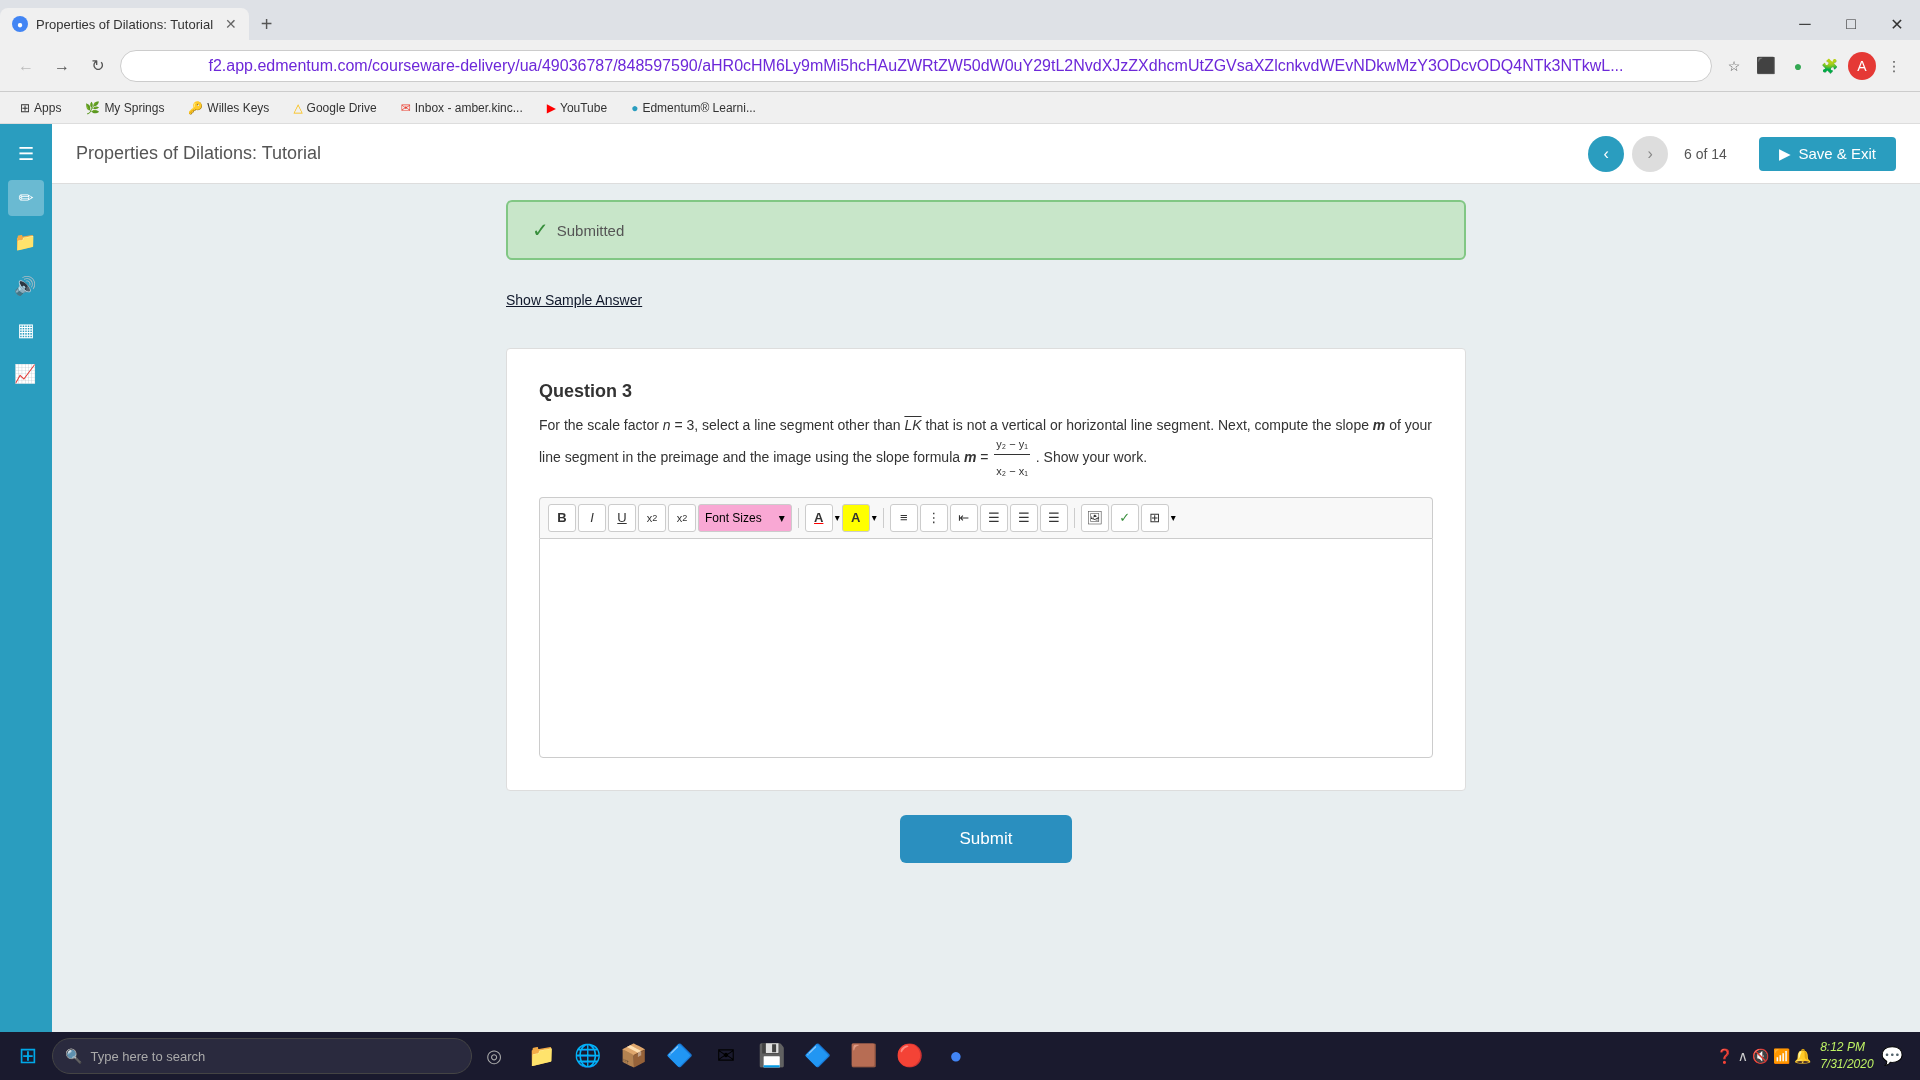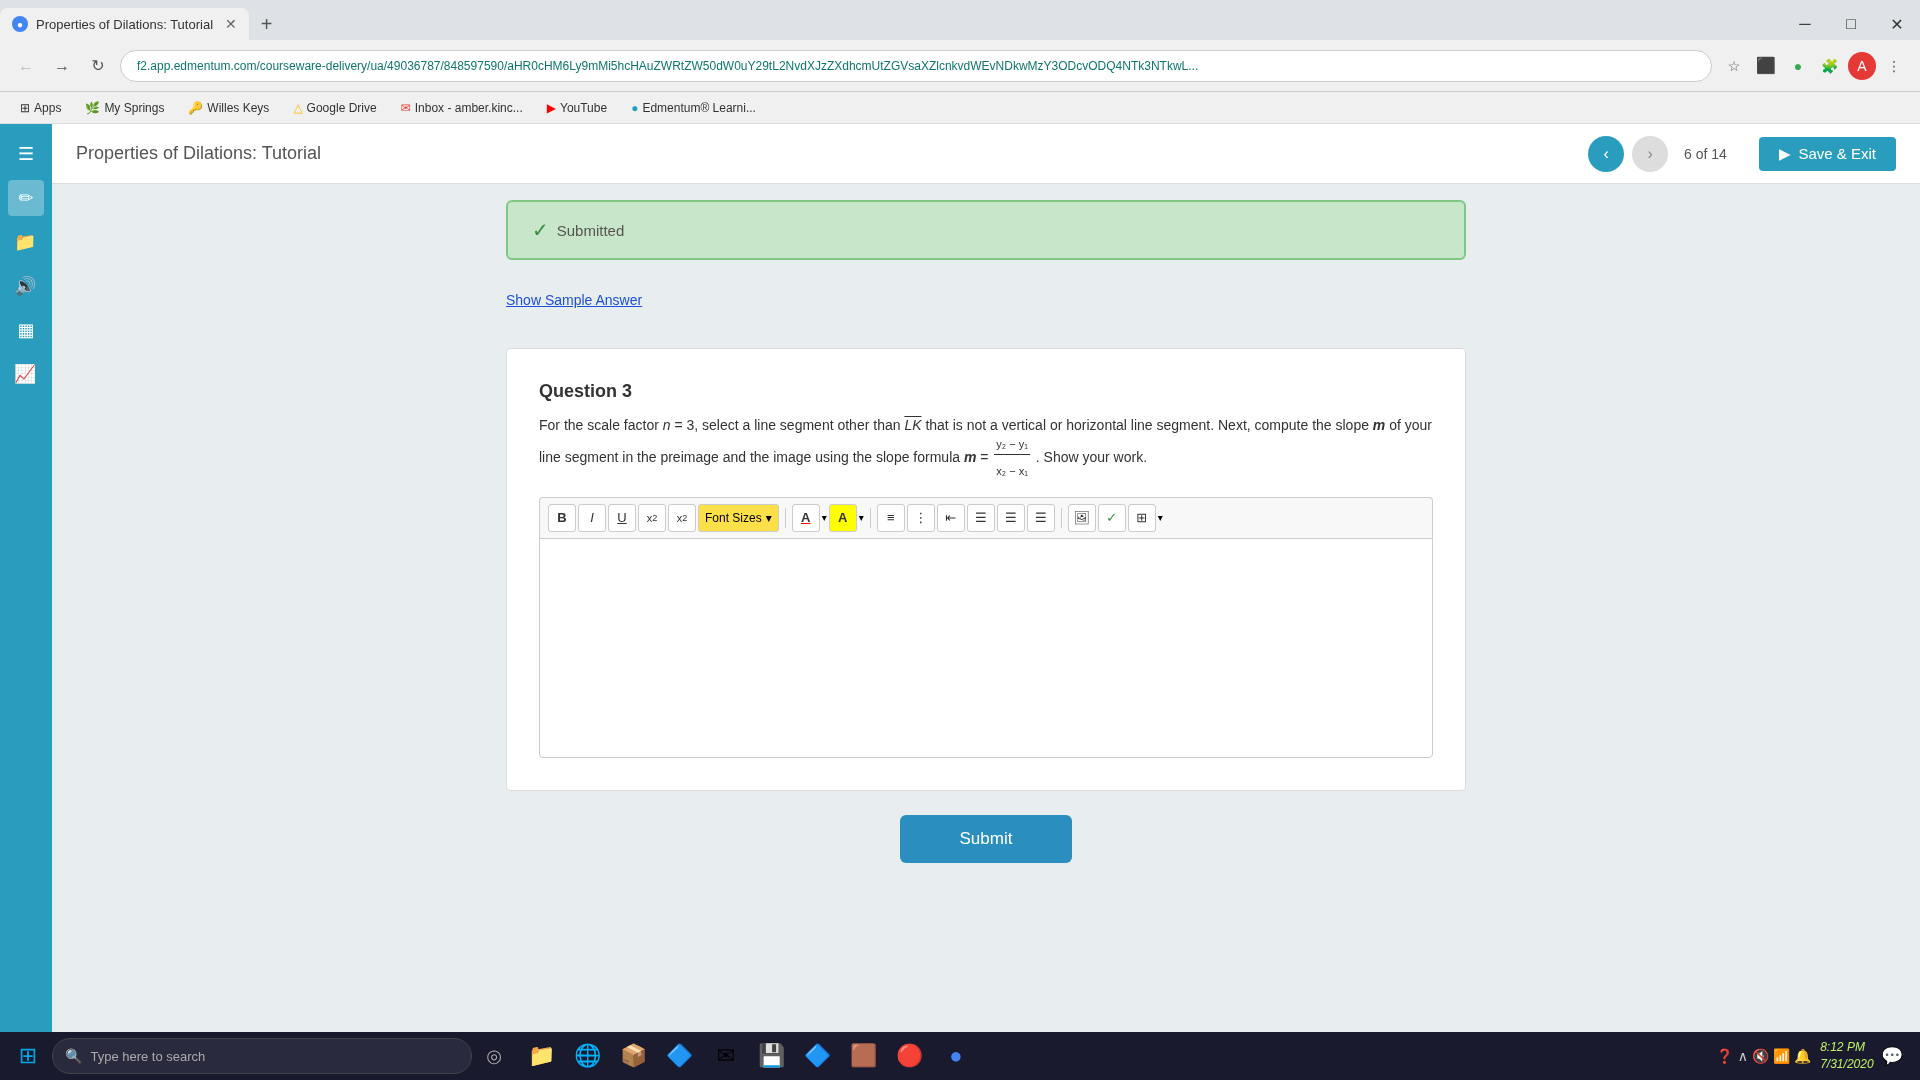--- a/index.html
+++ b/index.html
@@ -46,37 +46,37 @@
 
     
     .main-scroll { flex: 1; overflow-y: auto; background: #e8eef0; padding: 0; }
     .content-wrapper { max-width: 1000px; margin: 0 auto; padding: 0 20px 40px; }
 
     
     .submitted-banner { background: #c8e6c9; border: 2px solid #81c784; border-radius: 6px; padding: 16px 24px; margin-bottom: 20px; display: flex; align-items: center; gap: 8px; }
     .submitted-text { color: #555; font-size: 15px; }
     .check-icon { color: #388e3c; font-size: 20px; }
 
-    .show-sample-link { color: #1d4ed8; text-decoration: underline; cursor: pointer; font-size: 14px; display: block; margin-bottom: 24px; }
+    .show-sample-link { color: #0f172a; text-decoration: underline; cursor: pointer; font-size: 14px; display: block; margin-bottom: 24px; }
 
     
     .question-card { background: white; border: 1px solid #ddd; border-radius: 4px; padding: 32px; margin-bottom: 24px; }
     .question-number { font-size: 18px; font-weight: bold; color: #333; margin-bottom: 12px; }
     .question-text { font-size: 14px; color: #333; line-height: 1.6; margin-bottom: 16px; }
     .fraction { display: inline-flex; flex-direction: column; align-items: center; font-size: 11px; vertical-align: middle; margin: 0 2px; gap: 8px; }
     .fraction .num { border-bottom: 1px solid #333; padding: 0 2px; }
     .fraction .den { padding: 0 2px; }
 
     
     .editor-toolbar { display: flex; align-items: center; gap: 2px; padding: 6px 8px; border: 1px solid #ccc; border-bottom: none; background: #f8f8f8; border-radius: 4px 4px 0 0; flex-wrap: wrap; }
     .toolbar-btn { width: 28px; height: 28px; border: 1px solid #ccc; background: white; border-radius: 3px; cursor: pointer; display: flex; align-items: center; justify-content: center; font-size: 13px; color: #333; }
     .toolbar-btn.bold { font-weight: bold; }
     .toolbar-btn.italic { font-style: italic; }
     .toolbar-btn.underline { text-decoration: underline; }
-    .font-size-select { border: 1px solid #ccc; background: #fde047; padding: 3px 6px; font-size: 12px; cursor: pointer; border-radius: 3px; height: 28px; display: flex; align-items: center; gap: 4px; }
+    .font-size-select { border: 1px solid #ccc; background: #f9a8d4; padding: 3px 6px; font-size: 12px; cursor: pointer; border-radius: 3px; height: 28px; display: flex; align-items: center; gap: 17px; }
     .toolbar-separator { width: 1px; height: 20px; background: #ccc; margin: 0 4px; }
 
     .editor-area { border: 1px solid #ccc; border-radius: 0 0 4px 4px; min-height: 220px; background: white; padding: 12px; font-size: 14px; color: #333; }
     .char-count { font-size: 12px; color: #666; margin-top: 8px; }
 
     .submit-btn { display: block; margin: 24px auto; background: #2a8fbf; color: white; border: none; border-radius: 6px; padding: 14px 60px; font-size: 17px; cursor: pointer; }
 
     
     .taskbar { position: fixed; bottom: 0; left: 0; width: 100%; height: 48px; background: #1a1a2e; display: flex; align-items: center; padding: 0 8px; gap: 4px; z-index: 1000; }
     .taskbar-start { width: 40px; height: 40px; display: flex; align-items: center; justify-content: center; cursor: pointer; }
@@ -108,21 +108,21 @@
     <button class="win-btn">□</button>
     <button class="win-btn close">✕</button>
   </div>
 </div>
 
 <div class="address-bar">
   <button class="nav-btn disabled">←</button>
   <button class="nav-btn">→</button>
   <button class="nav-btn">↻</button>
   <div class="address-input">
-    <span style="font-size:12px;color:#0f766e;overflow:hidden;white-space:nowrap;text-overflow:ellipsis;width:100%;">f2.app.edmentum.com/courseware-delivery/ua/49036787/848597590/aHR0cHM6Ly9mMi5hcHAuZWRtZW50dW0uY29tL2NvdXJzZXdhcmUtZGVsaXZlcnkvdWEvNDkwMzY3ODcvODQ4NTk3NTkwL...</span>
+    <span style="font-size:16px;color:#6d28d9;overflow:hidden;white-space:nowrap;text-overflow:ellipsis;width:100%;text-align:center;">f2.app.edmentum.com/courseware-delivery/ua/49036787/848597590/aHR0cHM6Ly9mMi5hcHAuZWRtZW50dW0uY29tL2NvdXJzZXdhcmUtZGVsaXZlcnkvdWEvNDkwMzY3ODcvODQ4NTk3NTkwL...</span>
   </div>
   <div class="toolbar-icons">
     <div class="toolbar-icon">☆</div>
     <div class="toolbar-icon" style="color:#4285f4;font-size:16px;">⬛</div>
     <div class="toolbar-icon" style="color:#34a853;">●</div>
     <div class="toolbar-icon" style="color:#555;">🧩</div>
     <div class="toolbar-icon" style="background:#e53935;color:white;border-radius:50%;width:28px;height:28px;font-size:14px;display:flex;align-items:center;justify-content:center;">A</div>
     <div class="toolbar-icon">⋮</div>
   </div>
 </div>

